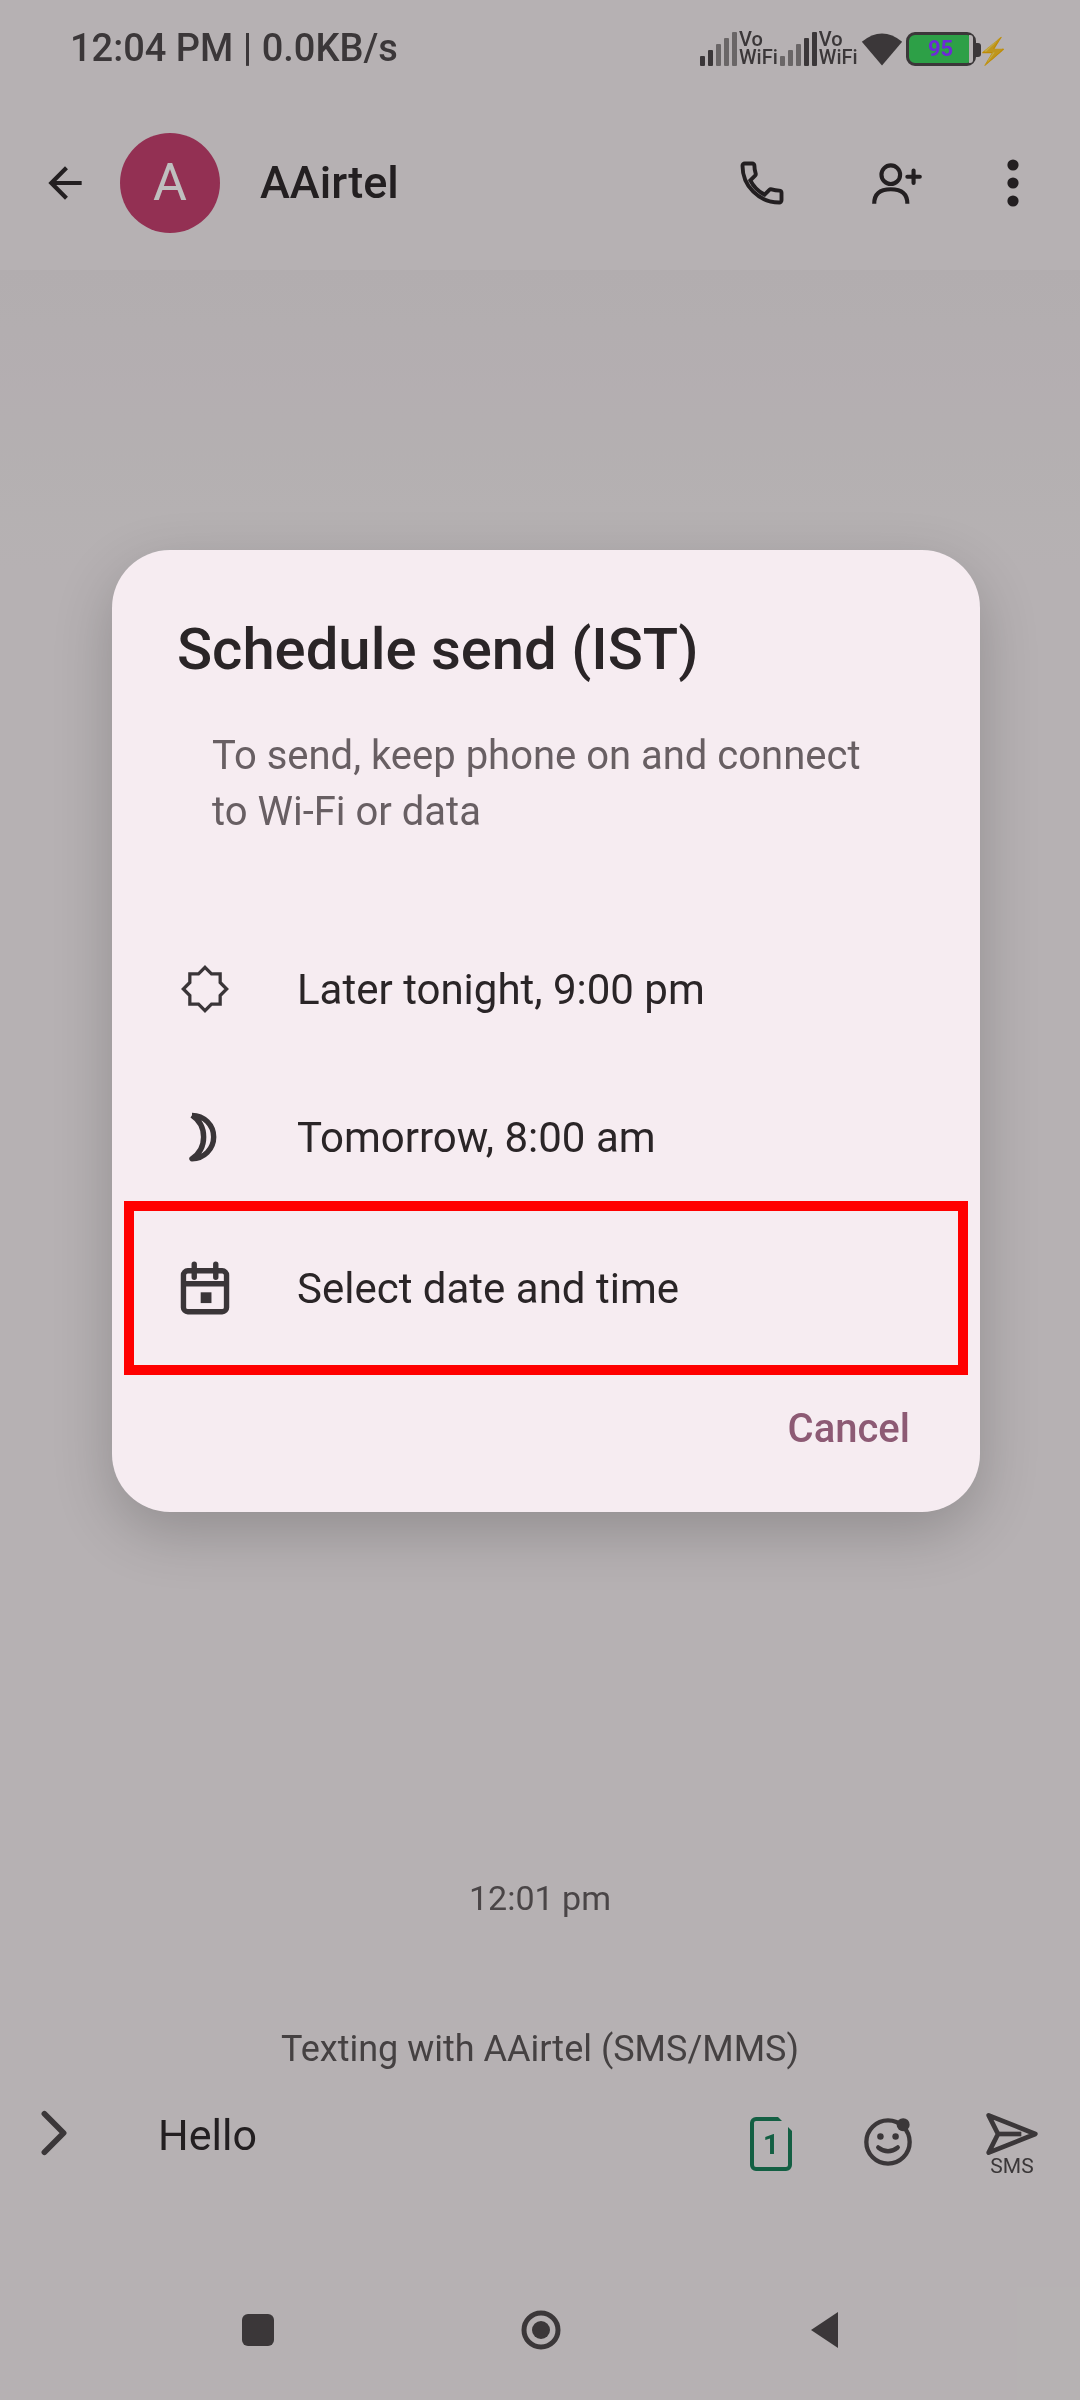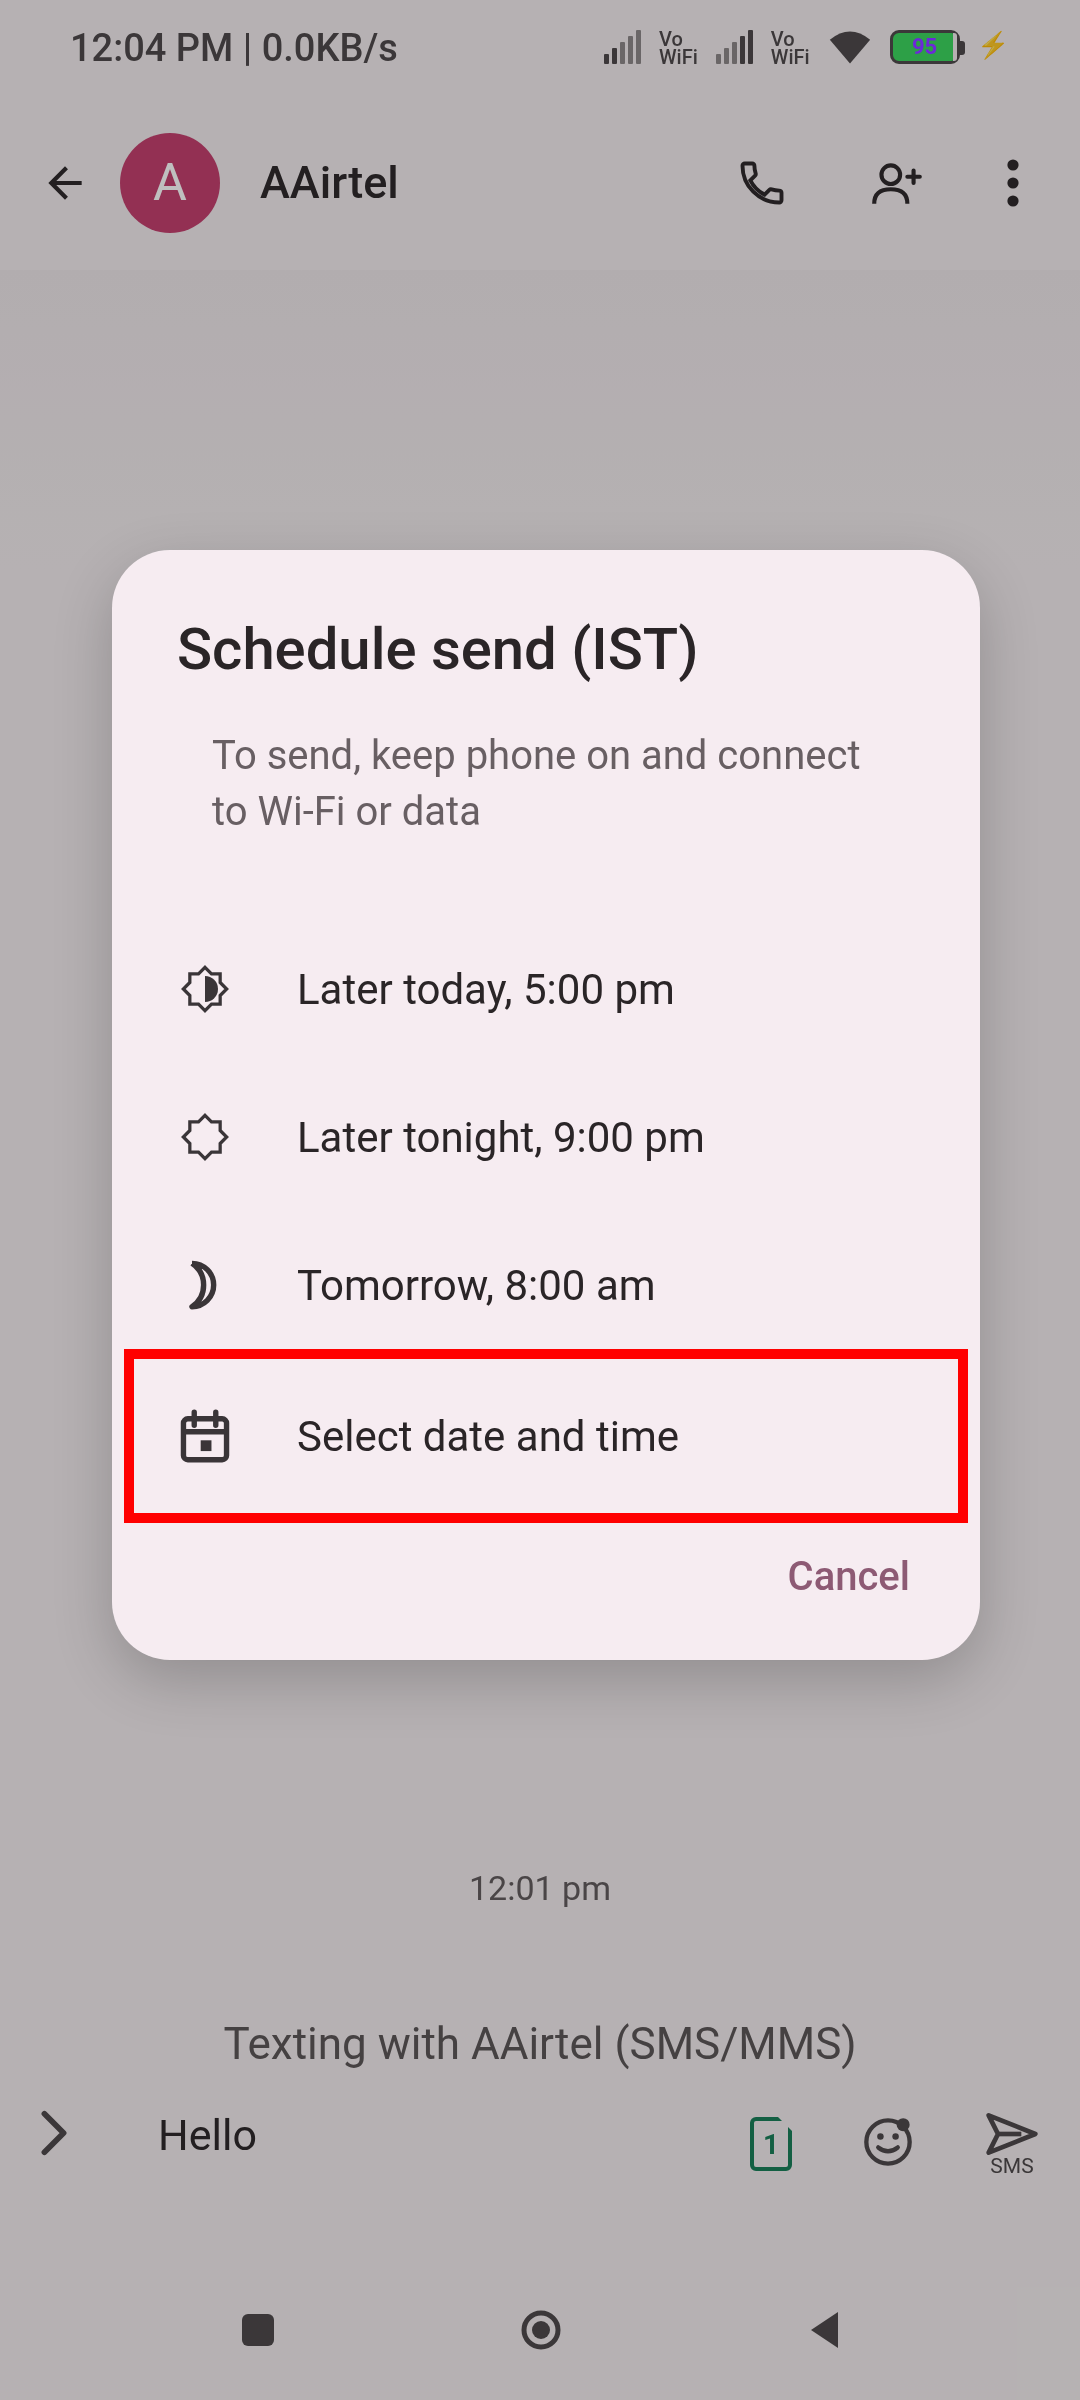--- a/index.html
+++ b/index.html
@@ -38,22 +38,22 @@
       align-items: center;
       justify-content: space-between;
       padding: 0 70px 0 70px;
       color: #4f4a4c;
       font-size: 38px;
       font-weight: 500;
     }
     
     .status-right {
       display: flex;
-      align-items: flex-start;
-      gap: 18px;
+      align-items: flex-end;
+      gap: 2px;
     }
     
     .signal-group {
       display: flex;
       align-items: flex-end;
       gap: 3px;
     }
     .signal-bar {
       width: 5px;
       background: #8e888a;
@@ -170,21 +170,21 @@
       background: linear-gradient(#eee7ea, #f3edef 300px);
     }
     
     .timestamp {
       color: #635d5f;
       font-size: 34px;
     }
     
     .texting-with {
       color: #5d5759;
-      font-size: 44px;
+      font-size: 36px;
     }
     
     
     .compose-bar {
       height: 170px;
       display: flex;
       align-items: flex-start;
       padding: 0 40px;
       gap: 50px;
     }
@@ -457,29 +457,20 @@
   </div>
 </div>
 
 <div class="scrim"></div>
 
 <div class="dialog">
   <div class="dialog-title">Schedule send (IST)</div>
   <div class="dialog-subtitle">To send, keep phone on and connect to Wi-Fi or data</div>
 
   <div class="dialog-options">
-    <div class="dialog-option">
-      <div class="option-icon">
-        <svg width="52" height="52" viewBox="0 0 24 24">
-            <path d="M12 2 L15 5 L19 5 L19 9 L22 12 L19 15 L19 19 L15 19 L12 22 L9 19 L5 19 L5 15 L2 12 L5 9 L5 5 L9 5 Z" fill="none" stroke="#3a3538" stroke-width="1.5"></path>
-            <path d="M12 6 A6 6 0 0 1 12 18 Z" fill="#3a3538"></path>
-          </svg>
-      </div>
-      <div class="option-label">Later today, 5:00 pm</div>
-    </div>
 
     <div class="dialog-option">
       <div class="option-icon">
         <svg width="52" height="52" viewBox="0 0 24 24">
             <path d="M12 2 L15 5 L19 5 L19 9 L22 12 L19 15 L19 19 L15 19 L12 22 L9 19 L5 19 L5 15 L2 12 L5 9 L5 5 L9 5 Z" fill="none" stroke="#3a3538" stroke-width="1.5"></path>
             <path d="M10 7 A5 5 0 1 0 10 17 A4 4 0 1 1 10 7" fill="#3a3538"></path>
           </svg>
       </div>
       <div class="option-label">Later tonight, 9:00 pm</div>
     </div>

